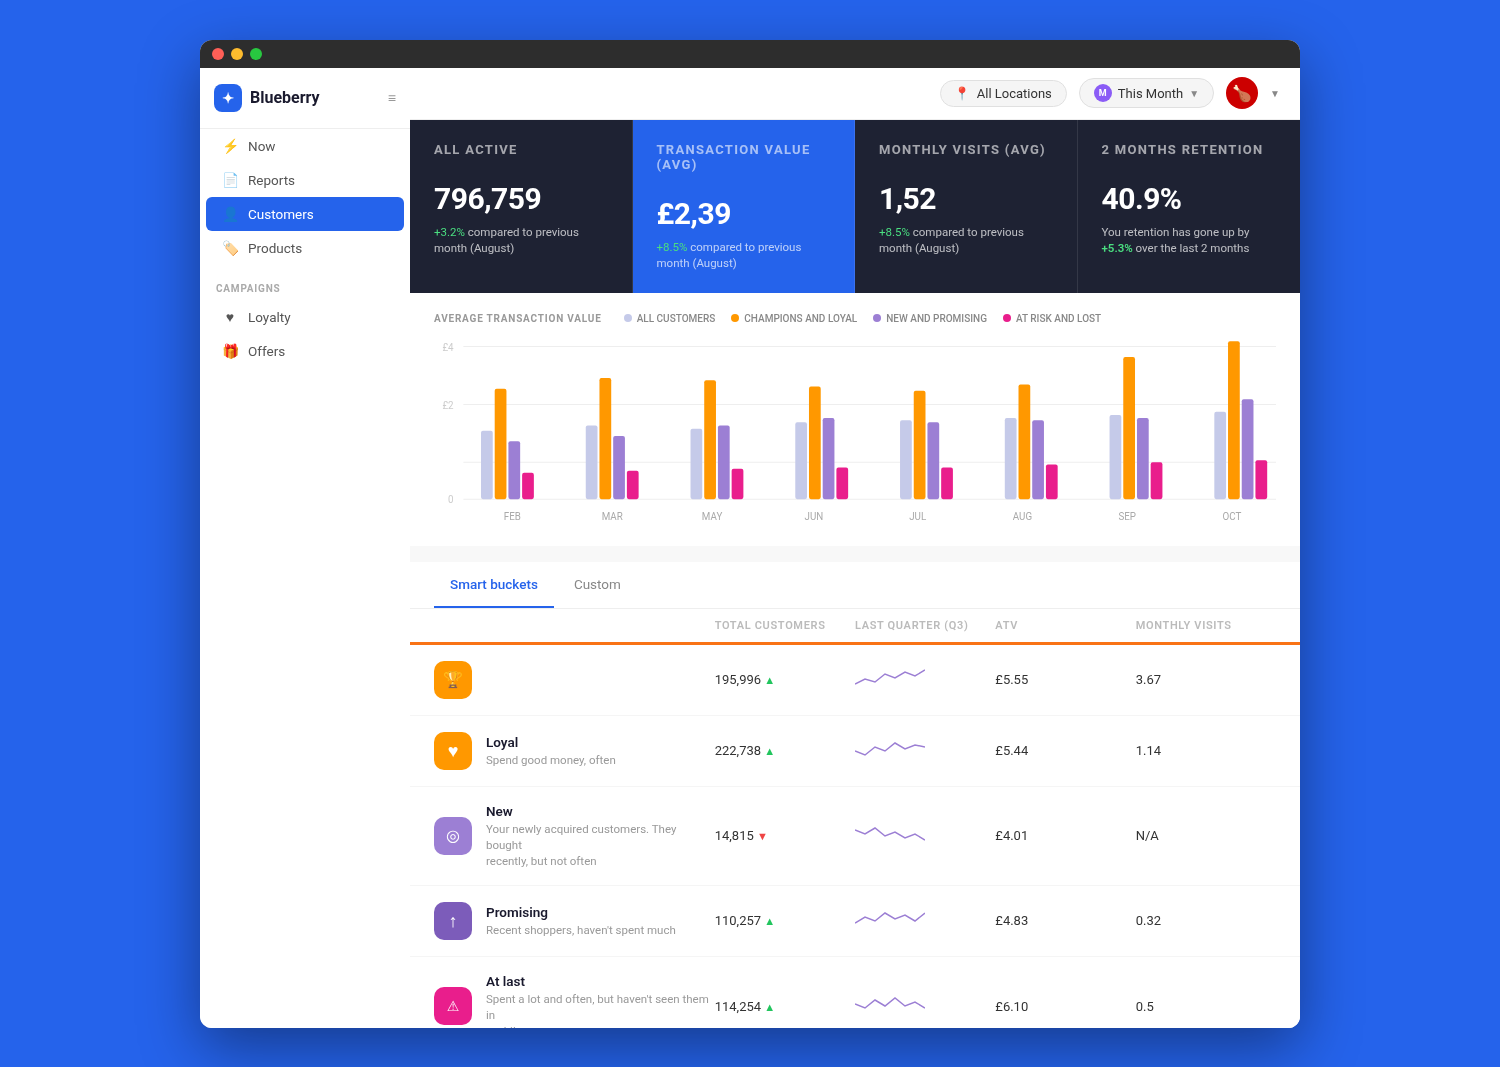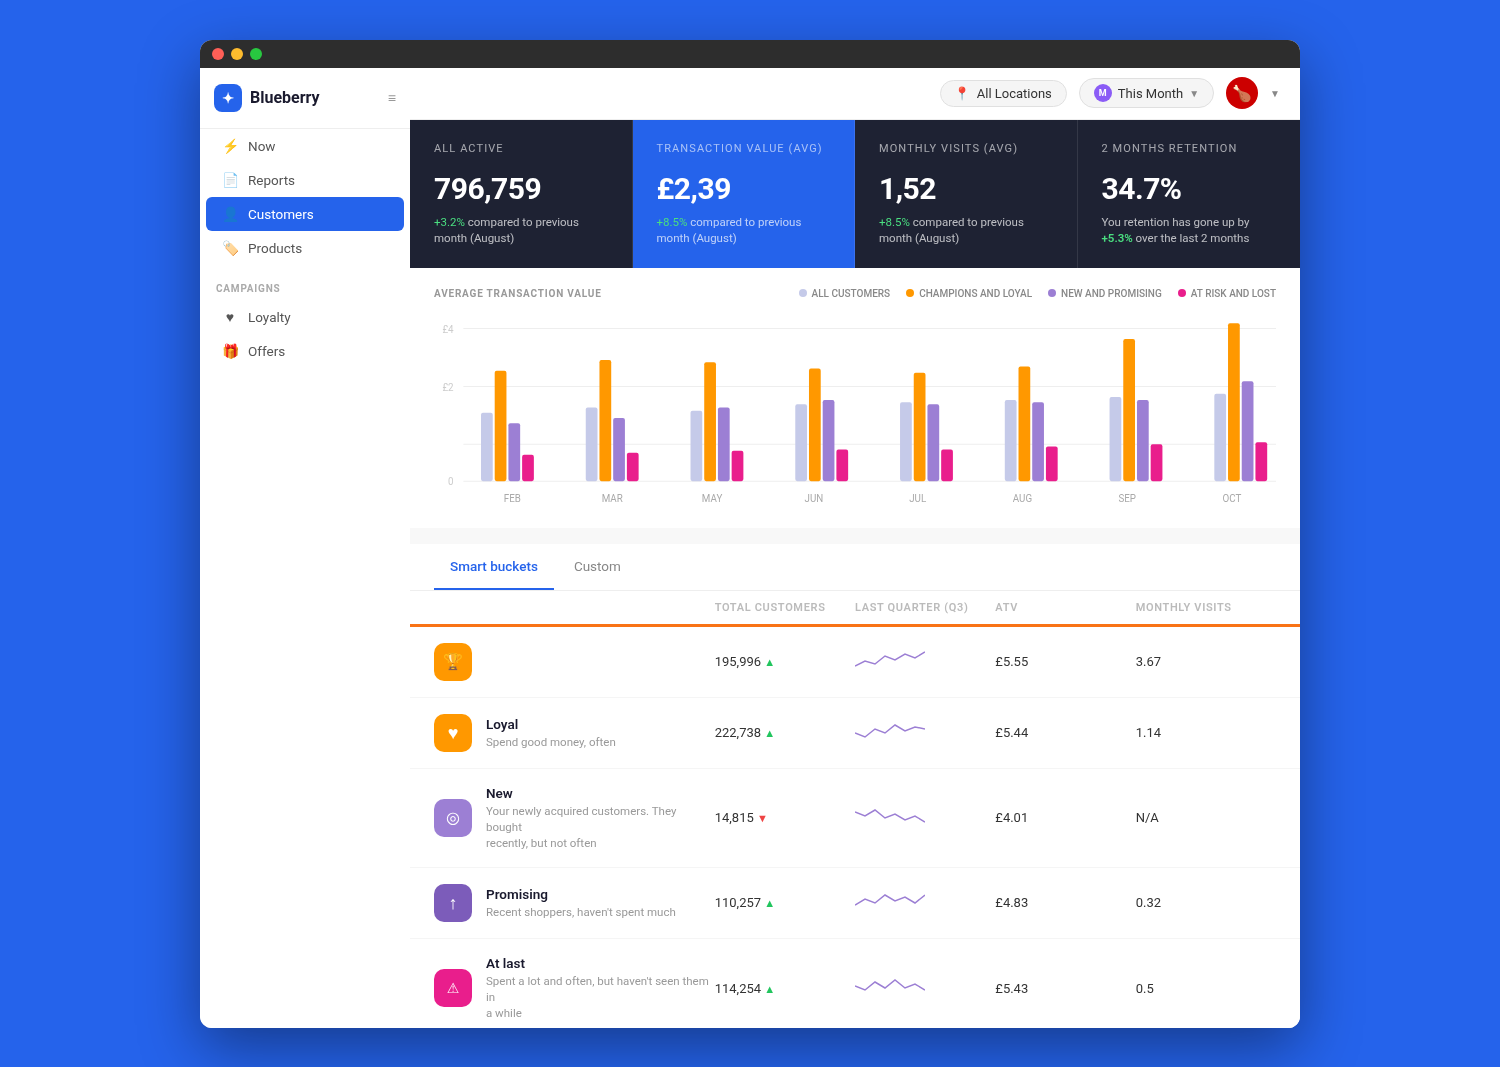--- a/index.html
+++ b/index.html
@@ -122,41 +122,42 @@
       flex-shrink: 0;
     }
     .stat-card {
       padding: 22px 24px;
       border-right: 1px solid rgba(255,255,255,0.1);
       color: #fff;
     }
     .stat-card:last-child { border-right: none; }
     .stat-card.highlight { background: #2563eb; }
     .stat-label {
-      font-size: 11px; font-weight: 400; letter-spacing: 0.1em;
-      color: rgba(255,255,255,0.6); text-transform: uppercase; margin-bottom: 16px;
+      font-size: 13px; font-weight: 700; letter-spacing: 0.1em;
+      color: rgba(255,255,255,0.6); text-transform: uppercase; margin-bottom: 24px;
     }
     .stat-value {
       font-size: 30px; font-weight: 700; color: #fff; letter-spacing: -0.5px;
       margin-bottom: 8px;
     }
     .stat-change {
       font-size: 11.5px; color: rgba(255,255,255,0.7);
       line-height: 1.4;
     }
     .stat-change .pos { color: #4ade80; font-weight: 400; }
     .stat-change .retention-up { color: #4ade80; font-weight: 600; }
     .chart-section {
       background: #fff;
       padding: 20px 24px 10px;
       flex-shrink: 0;
     }
     .chart-header {
-      display: flex; align-items: center; justify-content: space-between;
-      margin-bottom: 19px;
+      display: flex; align-items: center; 
+      margin-bottom: 12px;
+      gap: 22px;
     }
     .chart-title {
       font-size: 10px; font-weight: 700; letter-spacing: 0.08em;
       color: #999; text-transform: uppercase;
     }
     .chart-legend {
       display: flex; align-items: center; gap: 16px;
     }
     .legend-item {
       display: flex; align-items: center; gap: 5px;
@@ -318,21 +319,21 @@
         </div>
         <div class="stat-card">
           <div class="stat-label">MONTHLY VISITS (AVG)</div>
           <div class="stat-value">1,52</div>
           <div class="stat-change">
             <span class="pos">+8.5%</span> compared to previous month (August)
           </div>
         </div>
         <div class="stat-card">
           <div class="stat-label">2 MONTHS RETENTION</div>
-          <div class="stat-value">34.7%</div>
+          <div class="stat-value">40.9%</div>
           <div class="stat-change">
             You retention has gone up by <span class="retention-up">+5.3%</span> over the last 2 months
           </div>
         </div>
       </div>
 
       <div class="chart-section">
         <div class="chart-header">
           <div class="chart-title">AVERAGE TRANSACTION VALUE</div>
           <div class="chart-legend">
@@ -527,20 +528,20 @@
             </div>
           </div>
           <div class="cell-value">
             114,254 <span class="change-indicator change-up">▲</span>
           </div>
           <div>
             <svg class="trend-svg" viewBox="0 0 70 28">
               <polyline points="0,14 10,18 20,10 30,16 40,8 50,16 60,12 70,18" fill="none" stroke="#9c7fd4" stroke-width="1.5"></polyline>
             </svg>
           </div>
-          <div class="cell-value">£5.43</div>
+          <div class="cell-value">£6.10</div>
           <div class="cell-value">0.5</div>
         </div>
 
       </div>
     </div>
   </div>
 </div>
 
 </body></html>

